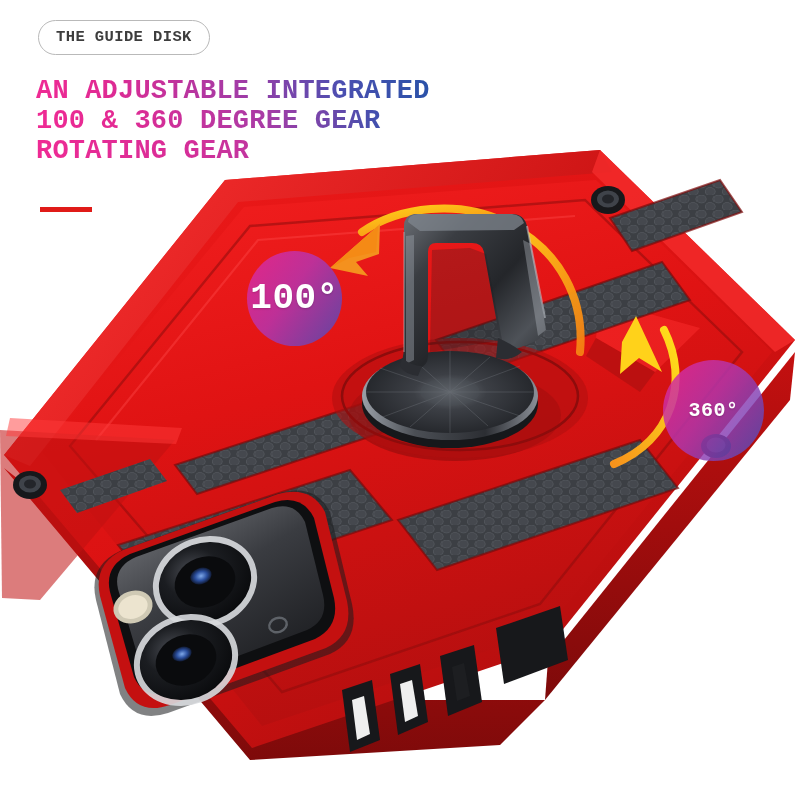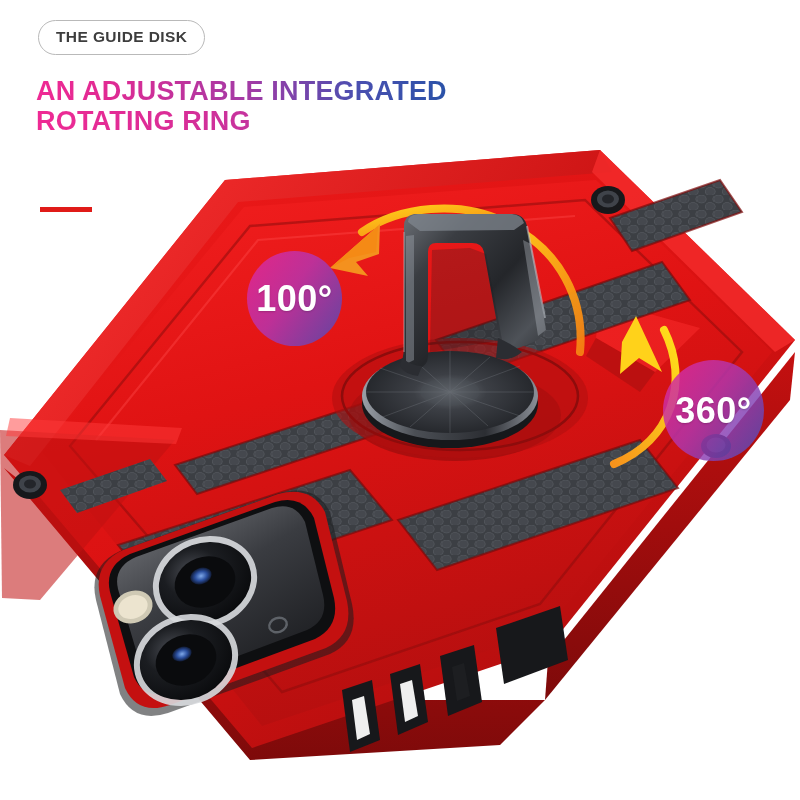--- a/index.html
+++ b/index.html
@@ -2,21 +2,21 @@
 <html><head>
 <meta charset="utf-8">
 <style>
   html,body{margin:0;padding:0;}
   body{
     width:800px;height:800px;overflow:hidden;
     background:#ffffff;
     font-family:"Liberation Sans","DejaVu Sans",sans-serif;
     position:relative;
   }
-  #stage{position:absolute;inset:0;width:800px;height:800px;overflow:hidden;background:#fff;}
+  #stage{position:absolute;inset:0;width:800px;height:800px;overflow:hidden;background:#fff;font-family:Liberation Mono, monospace;}
 
   
   .pill{
     position:absolute;left:38px;top:20px;
     padding:7px 17px 8px 17px;
     border:1.6px solid #b9b9b9;border-radius:20px;
     font-size:15.5px;font-weight:bold;letter-spacing:.4px;
     color:#3d3d3d;white-space:nowrap;background:#fff;
   }
   .headline{
@@ -41,21 +41,21 @@
     position:absolute;border-radius:50%;
     display:flex;align-items:center;justify-content:center;
     color:#fff;font-weight:bold;letter-spacing:.5px;
     text-shadow:0 1px 2px rgba(0,0,0,.18);
   }
   #badge100{
     left:247px;top:251px;width:95px;height:95px;font-size:36px;
     background:linear-gradient(125deg,rgba(226,40,150,.88) 0%,rgba(183,52,172,.86) 45%,rgba(72,78,186,.84) 100%);
   }
   #badge360{
-    left:663px;top:360px;width:101px;height:101px;font-size:36px;
+    left:663px;top:360px;width:101px;height:101px;font-size:20px;
     background:linear-gradient(125deg,rgba(226,40,150,.86) 0%,rgba(176,54,174,.84) 45%,rgba(70,80,188,.82) 100%);
   }
 </style>
 </head>
 <body>
 
 <div id="stage">
 
   <svg id="art" viewBox="0 0 800 800" aria-hidden="true">
     <defs>
@@ -282,21 +282,22 @@
 
       <path d="M527 226 L545 318" fill="none" stroke="#c6ccd4" stroke-width="2" opacity=".55"></path>
       <path d="M404 232 L404 352" fill="none" stroke="#c6ccd4" stroke-width="1.6" opacity=".4"></path>
     </g>
   </svg>
 
   <div class="pill">THE GUIDE DISK</div>
 
   <div class="headline">
     <span class="ln g1">AN ADJUSTABLE INTEGRATED</span>
-    <span class="ln g3">ROTATING RING</span>
+    <span class="ln g2">100 &amp; 360 DEGREE GEAR</span>
+    <span class="ln g3">ROTATING GEAR</span>
   </div>
 
   <div class="rule"></div>
 
   <div class="badge" id="badge100">100°</div>
   <div class="badge" id="badge360">360°</div>
 
 </div>
 
 </body></html>

